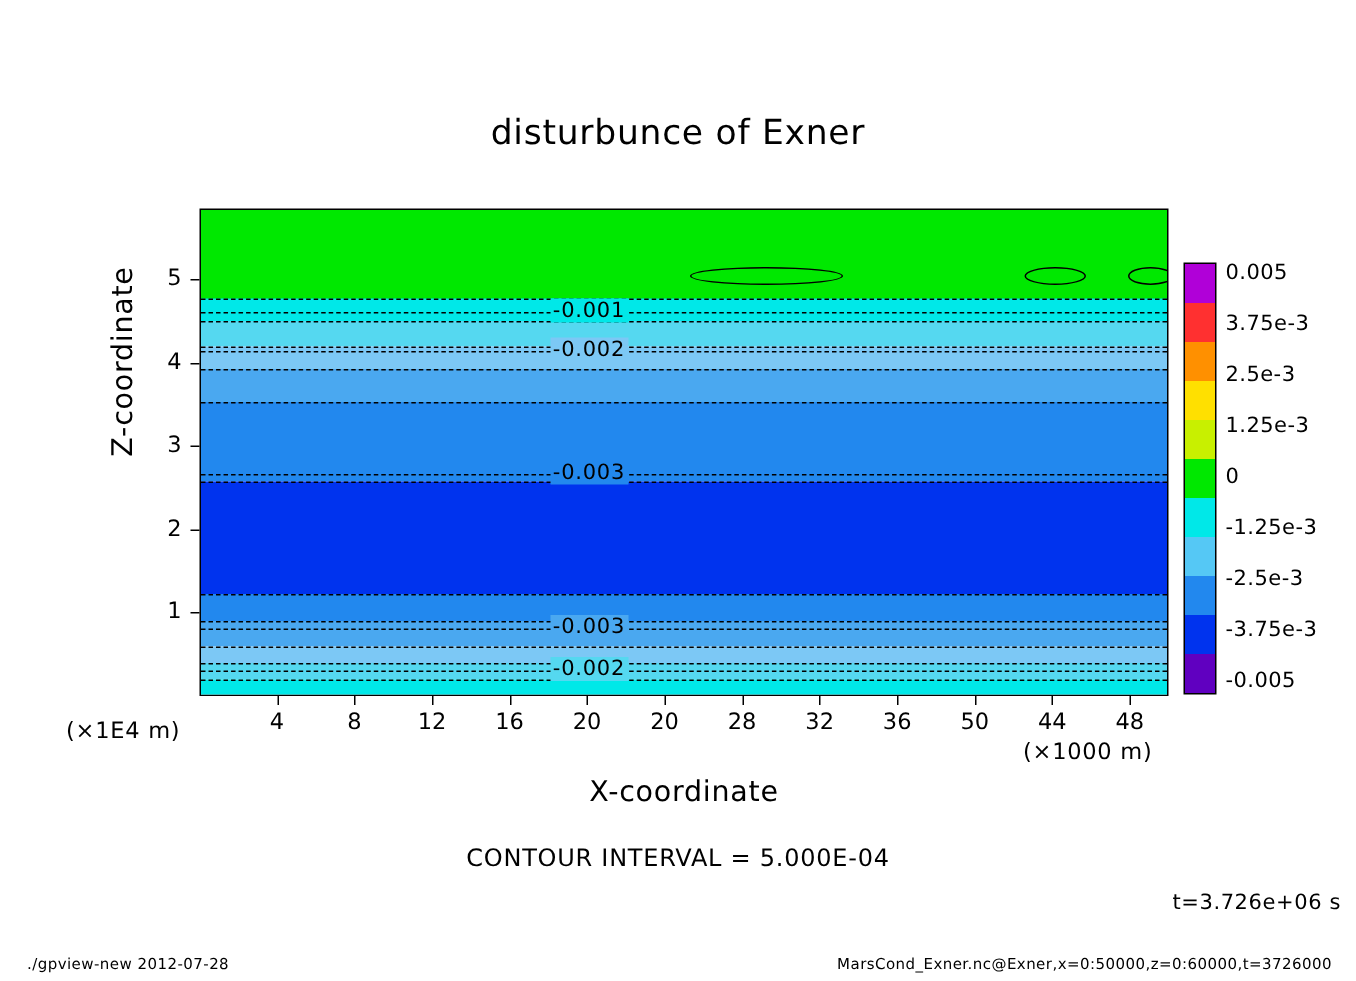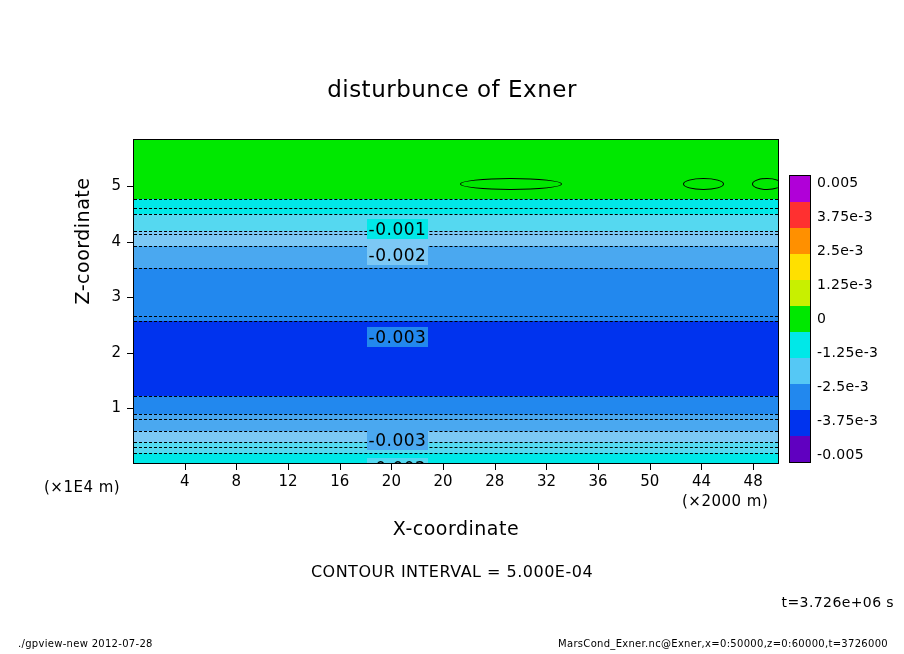--- a/index.html
+++ b/index.html
@@ -37,25 +37,24 @@
     left: 0; width: 100%;
   }
   .dashline {
     position: absolute;
     left: 0; width: 100%;
     height: 0;
     border-top: 1px dashed #000;
   }
   .contour-label {
     position: absolute;
-    font-size: 17px;
+    font-size: 14px;
     background: transparent;
     color: #000;
     letter-spacing: 0.5px;
-    margin-top: 20px;
   }
   .blob {
     position: absolute;
     border: 1px solid #000;
     border-radius: 50%;
     background: #00e800;
   }
 
   
   .ytick-label {
@@ -190,21 +189,21 @@
     <div class="contour-label" style="left: 232.56px; top: 85.4444px; background: rgb(124, 200, 245); padding: 0px 2px;">-0.002</div>
     <div class="contour-label" style="left: 232.56px; top: 167.111px; background: rgb(34, 136, 238); padding: 0px 2px;">-0.003</div>
     <div class="contour-label" style="left: 232.56px; top: 269.889px; background: rgb(74, 168, 240); padding: 0px 2px;">-0.003</div>
     <div class="contour-label" style="left: 232.56px; top: 297.667px; background: rgb(85, 216, 240); padding: 0px 2px;">-0.002</div>
   </div>
 
 <div id="ylabel">Z-coordinate</div>
 <div id="y-unit">(×1E4 m)</div>
 
 <div id="xlabel">X-coordinate</div>
-<div id="x-unit">(×2000 m)</div>
+<div id="x-unit">(×1000 m)</div>
 
 <div id="ytick-container" class="abs" style="left:0;top:0;width:904px;height:654px;pointer-events:none;">
     <div class="ytick-label" style="left: 93px; top: 398.444px;">1</div>
     <div class="tick" style="left: 127px; top: 408.444px; width: 6px; height: 1px;"></div>
     <div class="ytick-label" style="left: 93px; top: 342.889px;">2</div>
     <div class="tick" style="left: 127px; top: 352.889px; width: 6px; height: 1px;"></div>
     <div class="ytick-label" style="left: 93px; top: 287.333px;">3</div>
     <div class="tick" style="left: 127px; top: 297.333px; width: 6px; height: 1px;"></div>
     <div class="ytick-label" style="left: 93px; top: 231.778px;">4</div>
     <div class="tick" style="left: 127px; top: 241.778px; width: 6px; height: 1px;"></div>

